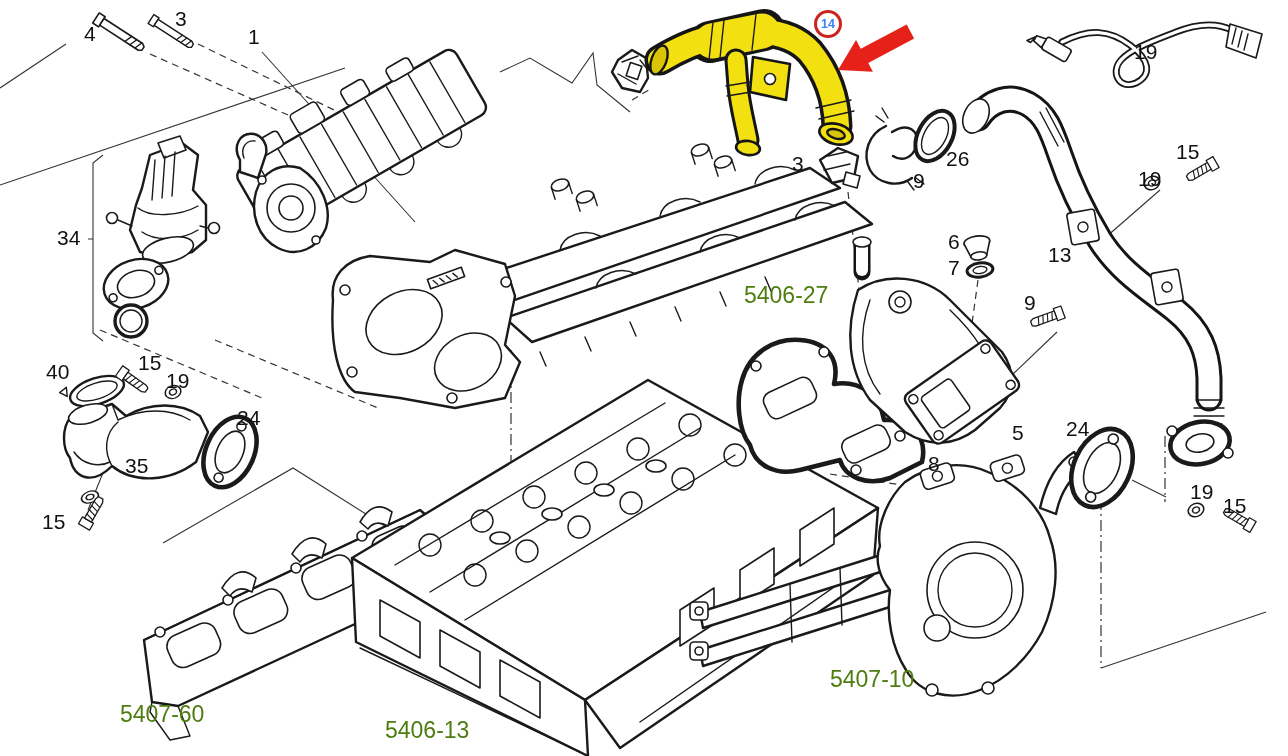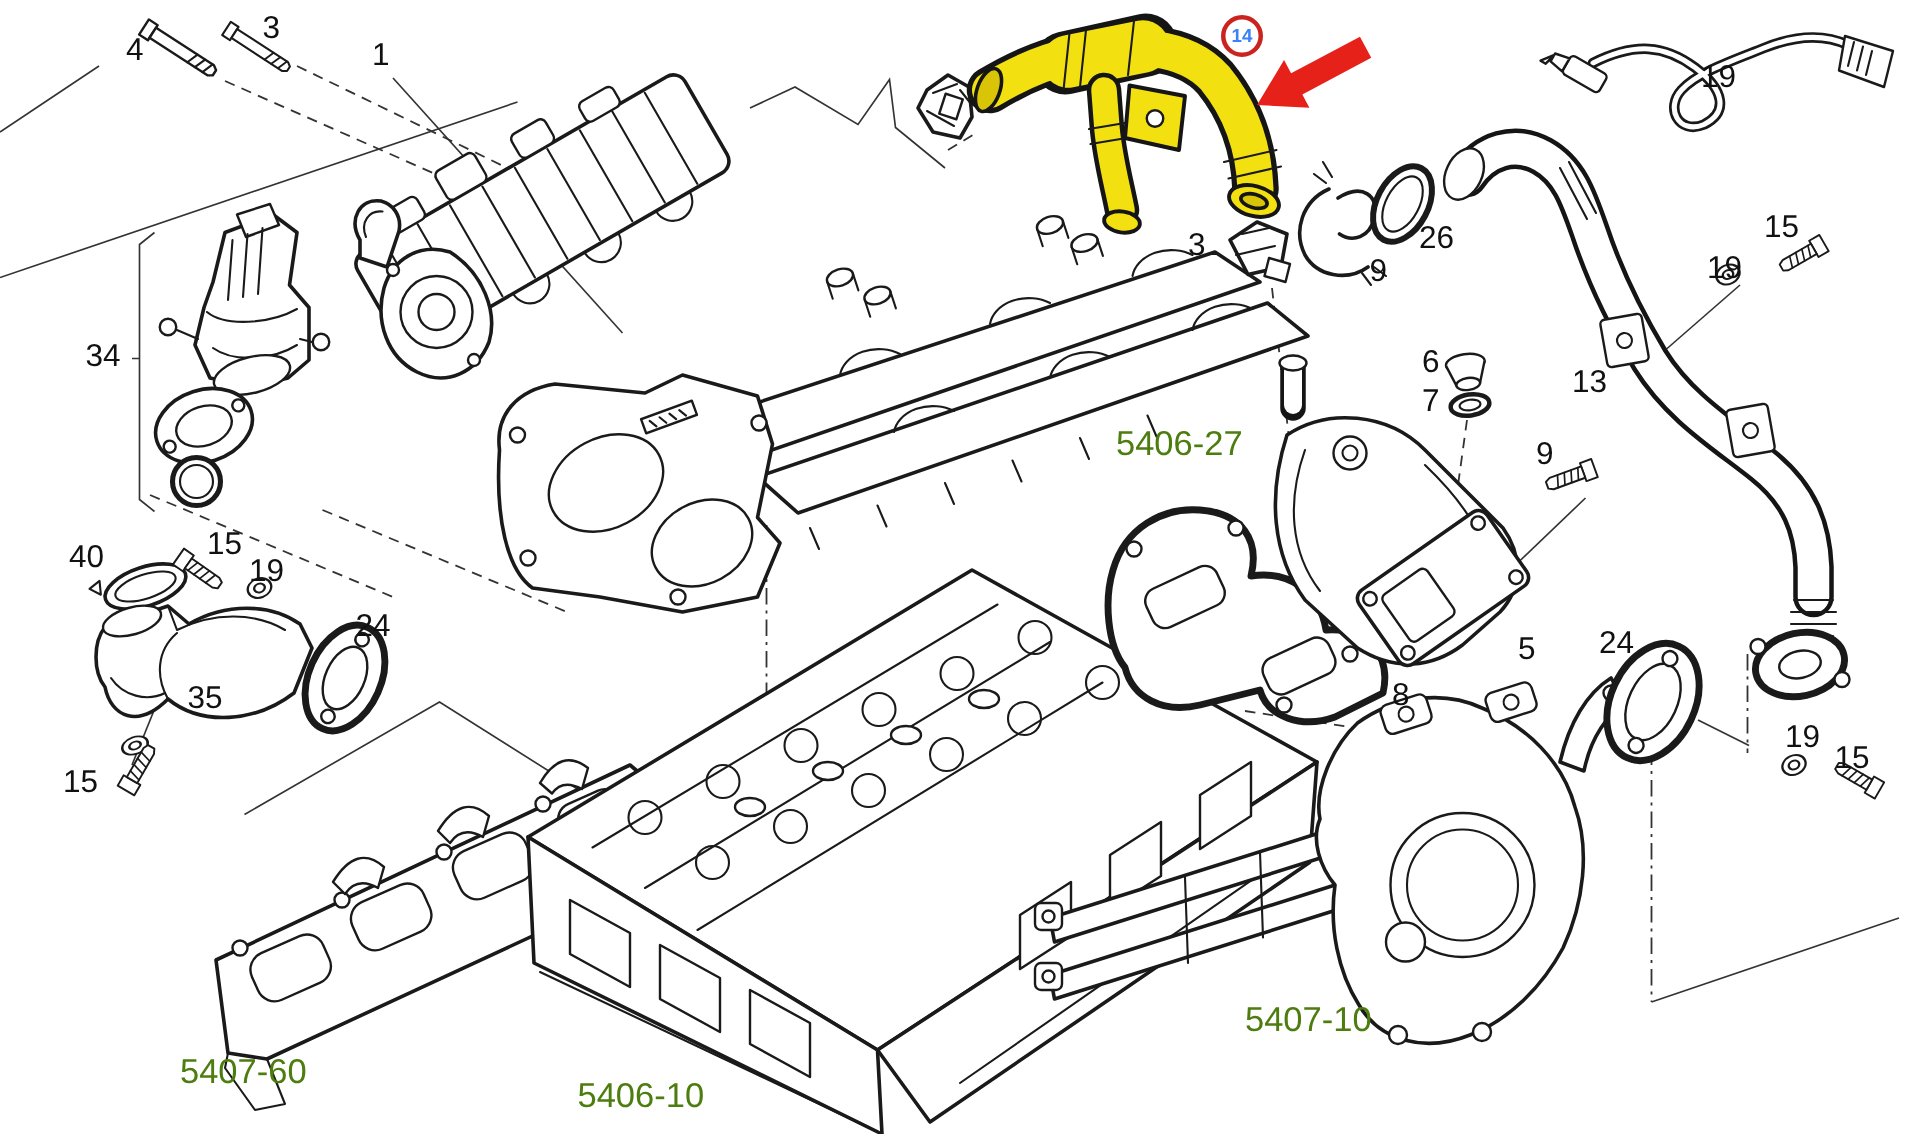--- a/index.html
+++ b/index.html
@@ -428,21 +428,21 @@
 <span class="plabel" style="left:948px;top:230px">6</span>
 <span class="plabel" style="left:948px;top:256px">7</span>
 <span class="plabel" style="left:1024px;top:291px">9</span>
 <span class="plabel" style="left:1012px;top:421px">5</span>
 <span class="plabel" style="left:928px;top:452px">8</span>
 <span class="plabel" style="left:1066px;top:417px">24</span>
 <span class="plabel" style="left:1190px;top:480px">19</span>
 <span class="plabel" style="left:1223px;top:494px">15</span>
 
 <span class="alabel" style="left:120px;top:701px">5407-60</span>
-<span class="alabel" style="left:385px;top:717px">5406-10</span>
+<span class="alabel" style="left:385px;top:717px">5406-13</span>
 <span class="alabel" style="left:744px;top:282px">5406-27</span>
 <span class="alabel" style="left:830px;top:666px">5407-10</span>
 
 <div class="badge">
   <span>14</span>
 </div>
 
 </div>
 
 </body></html>

